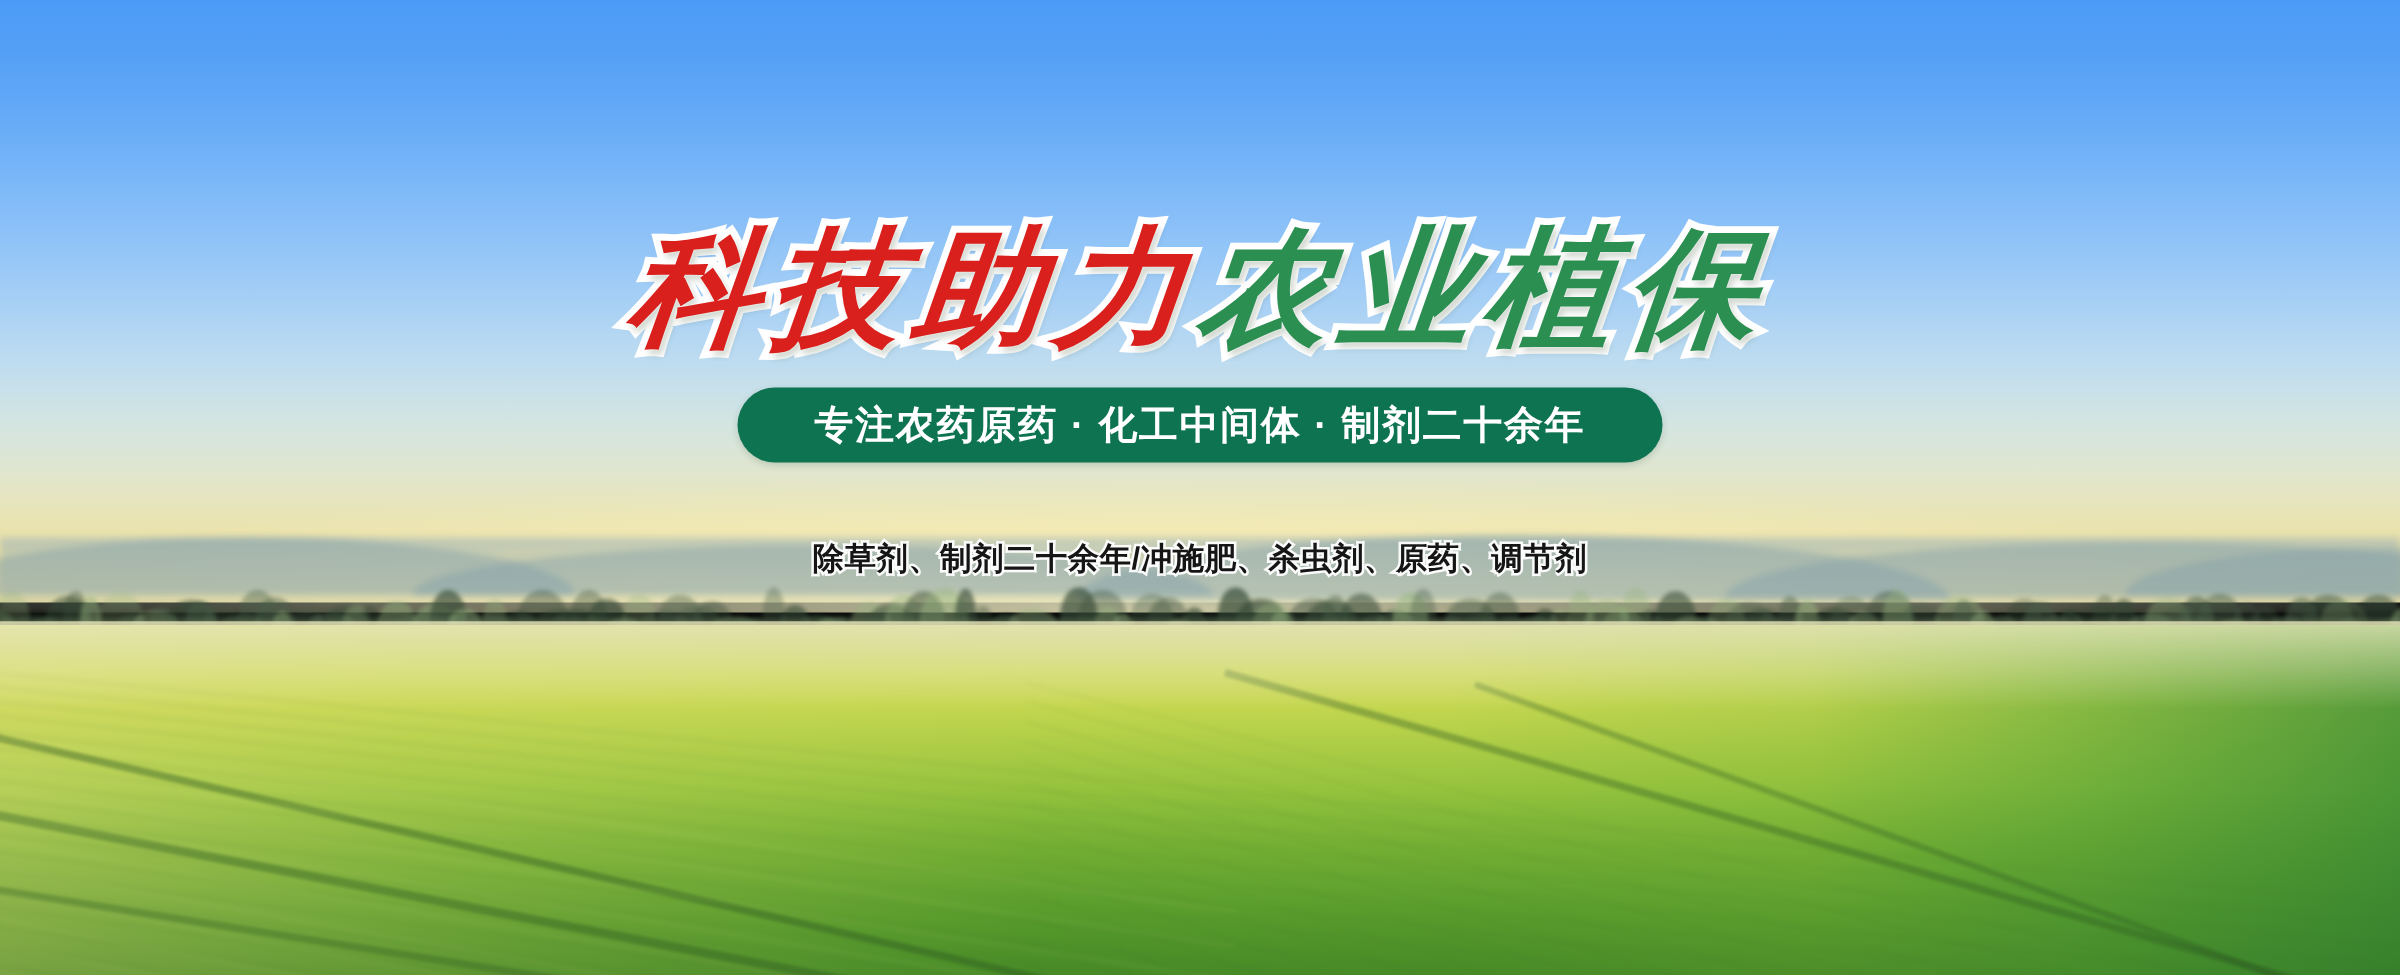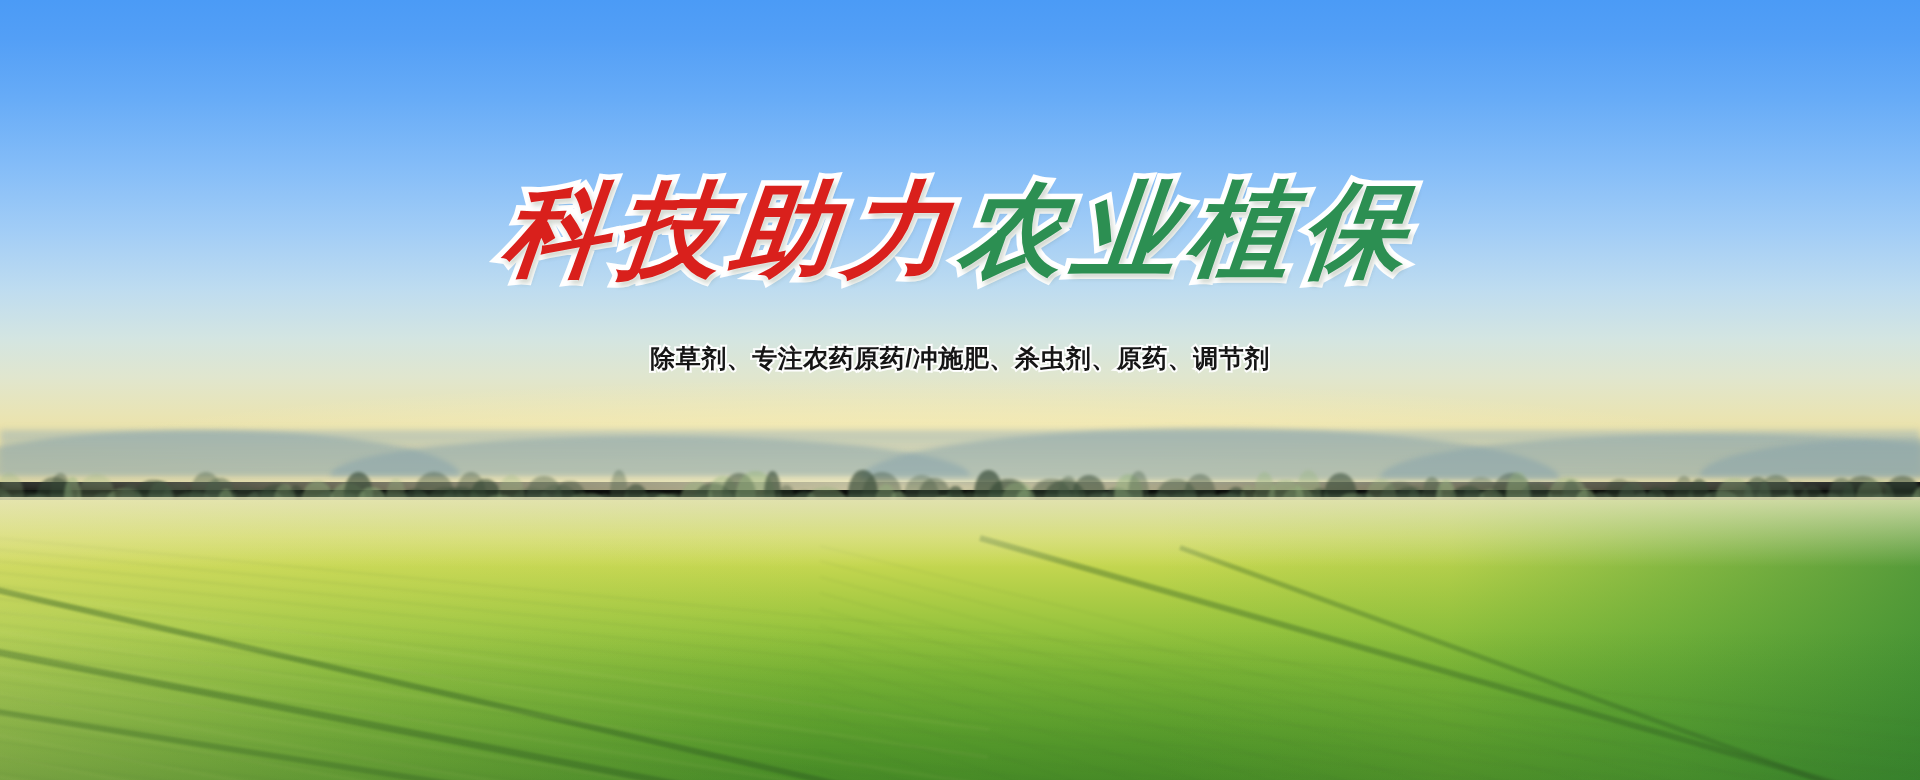--- a/index.html
+++ b/index.html
@@ -398,19 +398,22 @@
     </div>
   <div class="field-shade"></div>
   <div class="field-haze"></div>
 
   <div class="content">
 
     <div class="headline">
       <span class="seg-red">科技助力</span><span class="seg-green">农业植保</span>
     </div>
 
+    <div class="pill">
+      <span class="pill-text">专注农药原药 · 化工中间体 · 制剂二十余年</span>
+    </div>
 
     <div class="products">
-      <div class="product-line">除草剂、专注农药原药/冲施肥、杀虫剂、原药、调节剂</div>
+      <div class="product-line">除草剂、制剂二十余年/冲施肥、杀虫剂、原药、调节剂</div>
     </div>
 
   </div>
 </div>
 
 </body></html>

